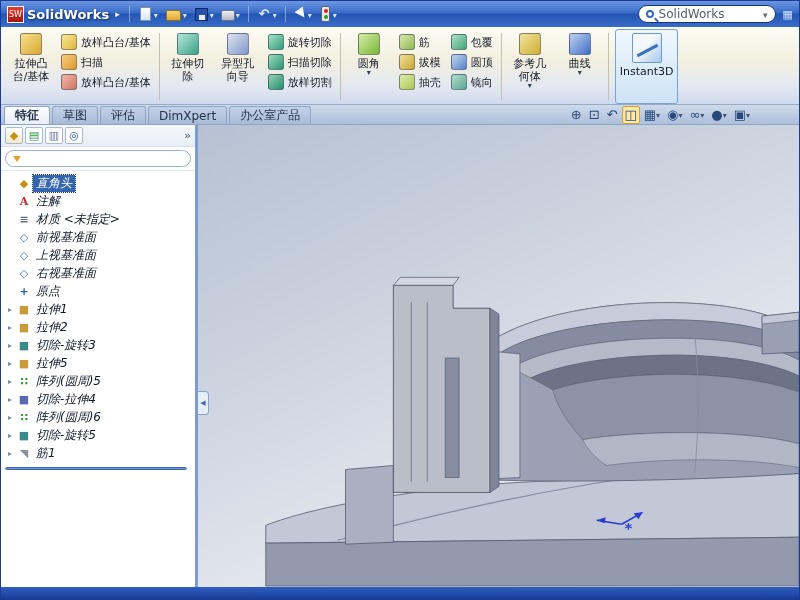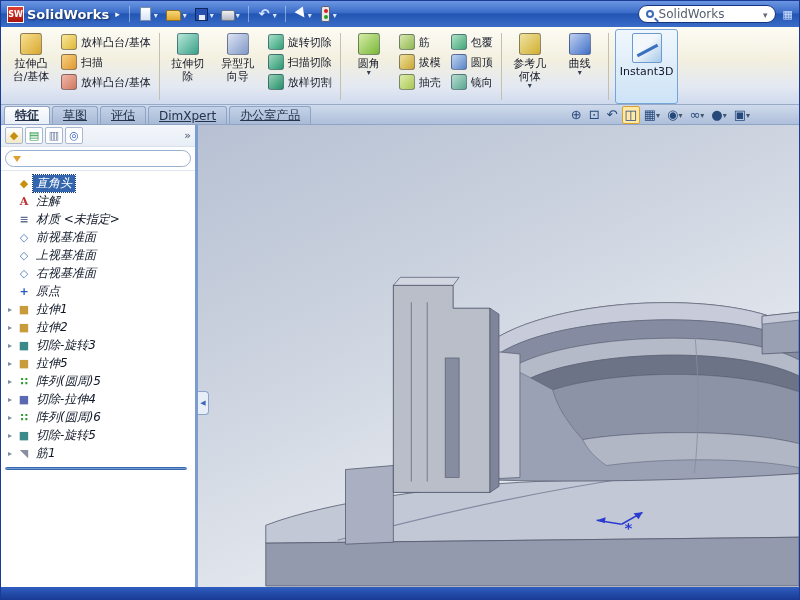--- a/index.html
+++ b/index.html
@@ -2,21 +2,21 @@
 <html><head>
 <meta charset="utf-8">
 <style>
   *{margin:0;padding:0;box-sizing:border-box;}
   html,body{width:800px;height:600px;}
   body{overflow:hidden;background:#fff;font-family:"DejaVu Sans","Liberation Sans",sans-serif;font-size:12px;}
   .app{width:800px;height:600px;display:flex;flex-direction:column;border:1px solid #1a3c96;}
 
   
   .titlebar{flex:0 0 26px;background:linear-gradient(180deg,#6c96e2 0%,#3a6cc8 45%,#2356b4 50%,#3a6cc8 100%);display:flex;align-items:center;padding:0 6px;gap:3px;color:#fff;position:relative;}
-  .logo{width:17px;height:17px;background:linear-gradient(#e04030,#a81410);border:1px solid #fff;color:#fff;font-size:8px;font-weight:bold;display:flex;align-items:center;justify-content:center;flex:0 0 17px;}
+  .logo{width:17px;height:17px;background:linear-gradient(#e04030,#a81410);border:1px solid #fff;color:#fff;font-size:8px;font-weight:normal;display:flex;align-items:center;justify-content:center;flex:0 0 17px;}
   .app-name{font-size:13px;font-weight:bold;text-shadow:1px 1px 2px rgba(0,0,0,.5);}
   .menu-arrow{font-size:9px;color:#fff;padding:0 3px;}
   .menu-arrow::after{content:"▸";}
   .tbtn{display:flex;align-items:center;height:20px;padding:0 2px;border-radius:2px;}
   .tbtn .dd::after{content:"▾";font-size:8px;color:#dce8ff;margin-left:1px;}
   .ti{display:inline-block;position:relative;}
   .ti-new{background:linear-gradient(#ffffff,#d8e4f6);border:1px solid #7e90aa;width:11px;height:14px;margin:0 2px;}
   .ti-open{width:15px;height:11px;background:linear-gradient(#f8d878,#e0a830);border:1px solid #8f7020;border-radius:1px 3px 1px 1px;margin:2px 1px 0;}
   .ti-save{width:13px;height:13px;background:#2850b0;border:1px solid #102860;position:relative;margin:0 1px;}
   .ti-save::after{content:"";position:absolute;left:3px;top:6px;width:6px;height:5px;background:#e8eef8;}
@@ -66,21 +66,21 @@
   .ric-shell{background:linear-gradient(135deg,#e0ecb0,#a8c850);}
   .ric-wrap{background:linear-gradient(135deg,#b0e0c8,#40a878);}
   .ric-dome{background:linear-gradient(135deg,#c0d4f0,#5884c8);}
   .ric-mirror{background:linear-gradient(135deg,#b8dcd0,#58a890);}
   .ric-refgeo{background:linear-gradient(135deg,#f0e2a2,#d0b030);}
   .ric-curves{background:linear-gradient(135deg,#c0d0f0,#4070c8);}
 
   
   .tabstrip{flex:0 0 20px;background:linear-gradient(#cfdaeb,#aebfdb);display:flex;align-items:flex-end;padding-left:3px;position:relative;border-bottom:1px solid #8fa4c4;}
   .tabs{display:flex;align-items:flex-end;}
-  .tab{height:18px;display:flex;align-items:center;padding:0 10px;font-size:12px;color:#24324a;background:linear-gradient(#c4d2e8,#a8bad6);border:1px solid #8fa4c4;border-bottom:none;border-radius:3px 3px 0 0;margin-right:2px;white-space:nowrap;text-decoration:underline;}
+  .tab{height:18px;display:flex;align-items:center;padding:0 10px;font-size:12px;color:#24324a;background:linear-gradient(#c4d2e8,#a8bad6);border:1px solid #8fa4c4;border-bottom:none;border-radius:3px 3px 0 0;margin-right:2px;white-space:nowrap;}
   .tab.active{background:linear-gradient(#fbfcfe,#e9eff7);font-weight:bold;}
   .hud{position:absolute;right:46px;top:1px;display:flex;gap:1px;align-items:center;z-index:5;}
   .hudb{display:flex;align-items:center;height:18px;padding:0 2px;border-radius:2px;color:#26497c;font-size:13px;border:1px solid transparent;}
   .hudb.active{background:#ffe9a6;border-color:#d8a030;}
   .hudb .hg{line-height:18px;}
   .hudb .ha{font-size:8px;color:#41556e;}
 
   
   .main{flex:1;display:flex;min-height:0;}
   .panel{flex:0 0 197px;width:197px;background:#fff;border-right:3px solid #7a9cd0;display:flex;flex-direction:column;}

